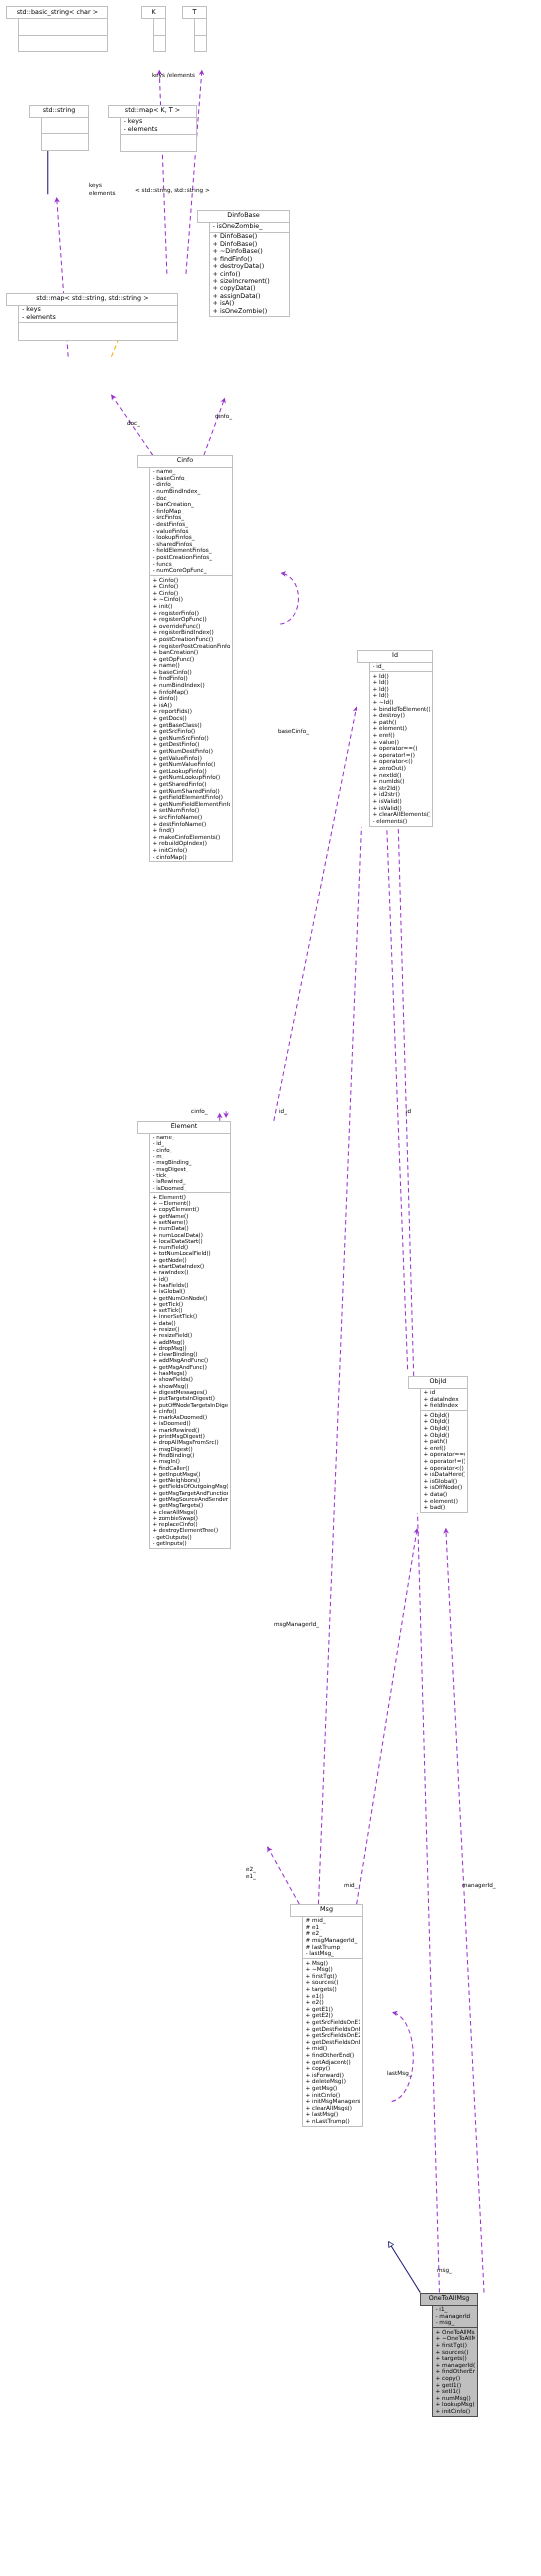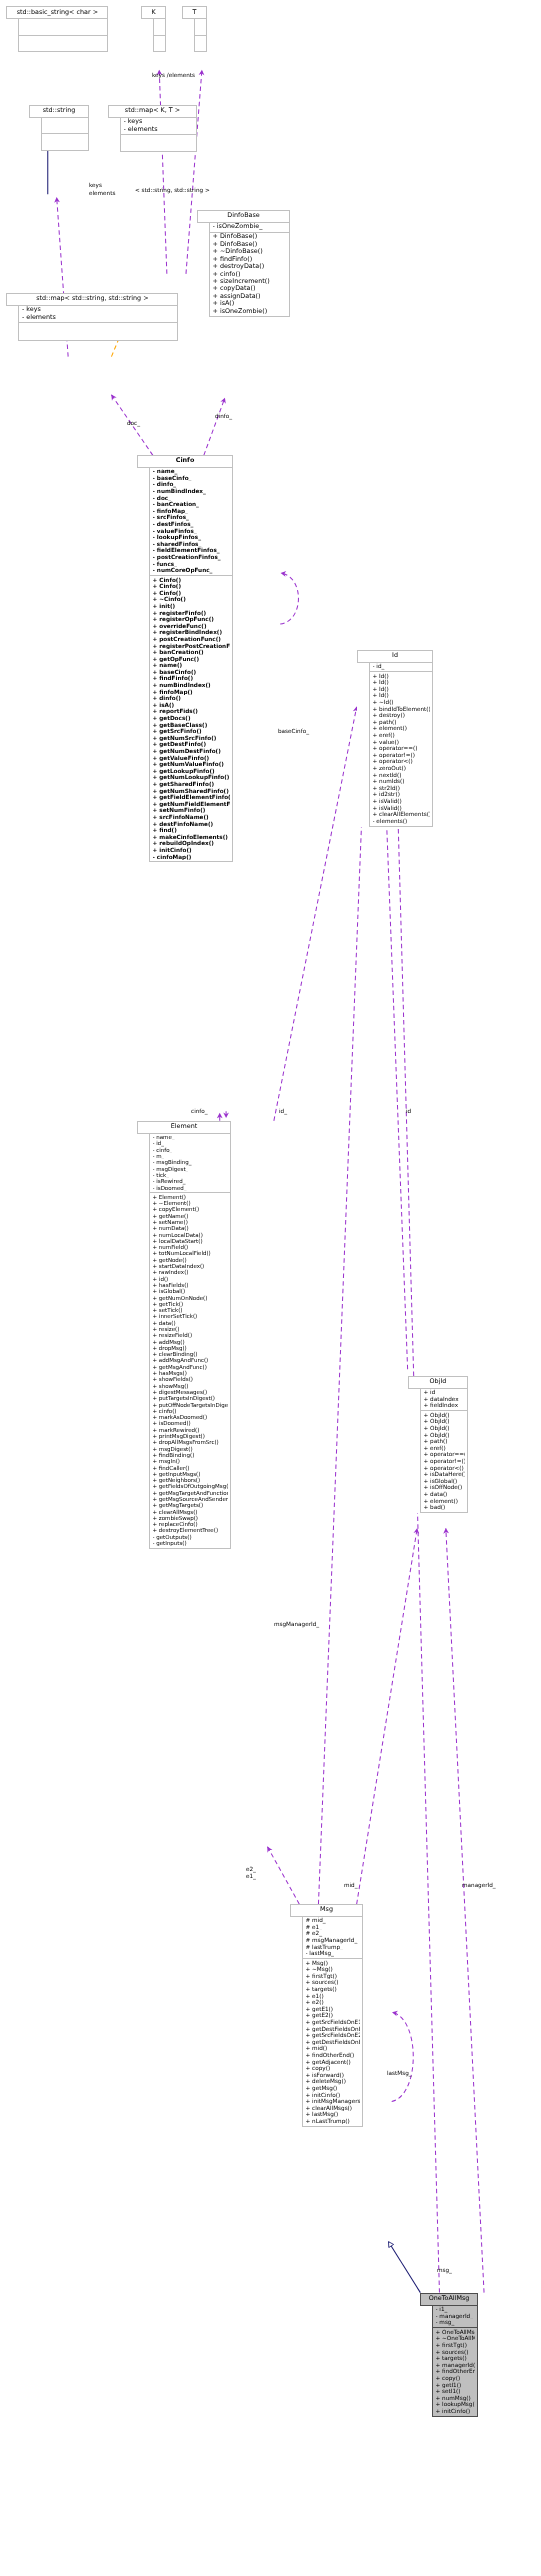--- a/index.html
+++ b/index.html
@@ -154,21 +154,21 @@
   <div class="sec title">std::map&lt; std::string, std::string &gt;</div>
   <div class="sec attrs">
     <div class="row">- keys</div>
     <div class="row">- elements</div>
   </div>
   <div class="sec ops" style="height:18px;"></div>
 </div>
 
 <div class="elabel" style="left:127px;top:420px;">doc_</div>
 
-<div class="node fs9" style="left:137px;top:455px;width:96px;font-weight:bold;">
+<div class="node fs9" style="left:137px;top:455px;width:96px;">
   <div class="sec title fs10">Cinfo</div>
   <div class="sec attrs">
     <div class="row">- name_</div>
     <div class="row">- baseCinfo_</div>
     <div class="row">- dinfo_</div>
     <div class="row">- numBindIndex_</div>
     <div class="row">- doc_</div>
     <div class="row">- banCreation_</div>
     <div class="row">- finfoMap_</div>
     <div class="row">- srcFinfos_</div>

